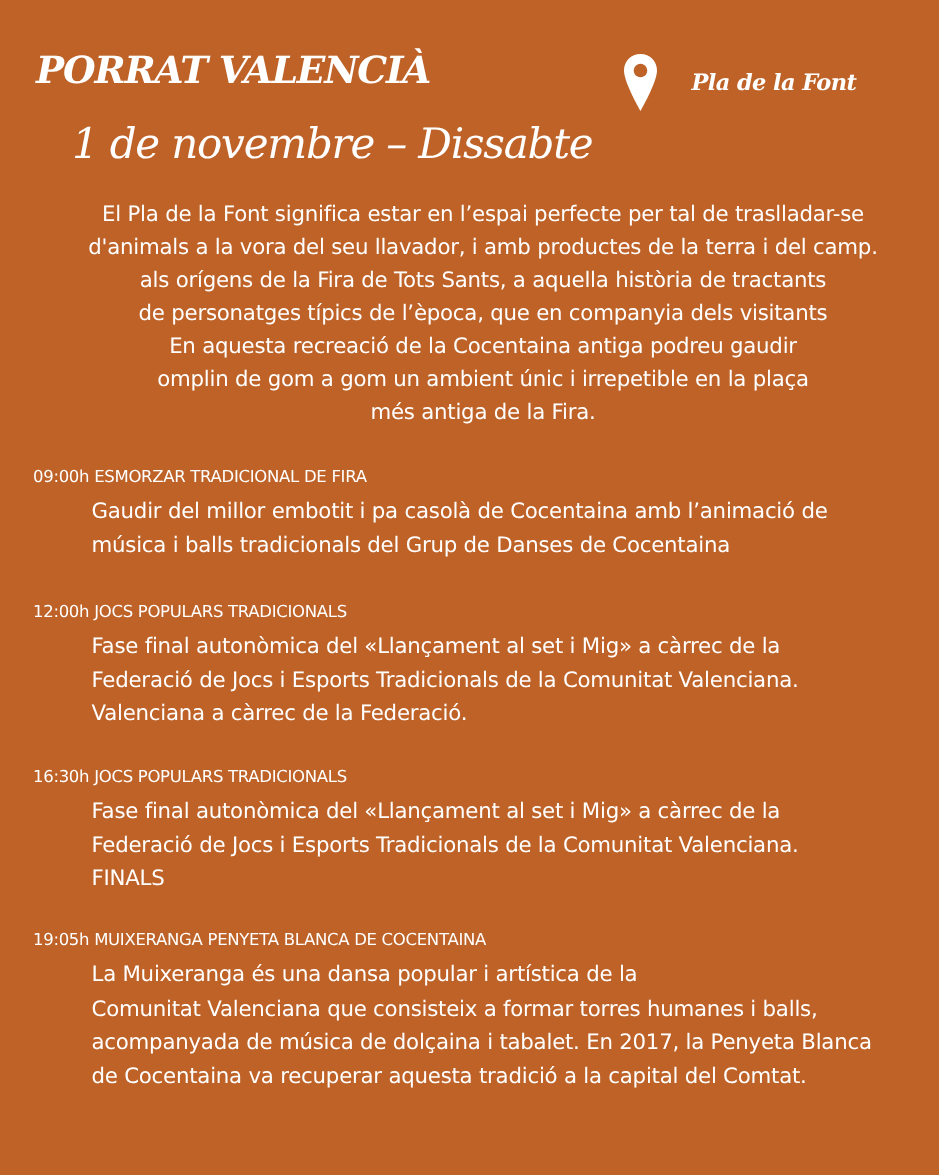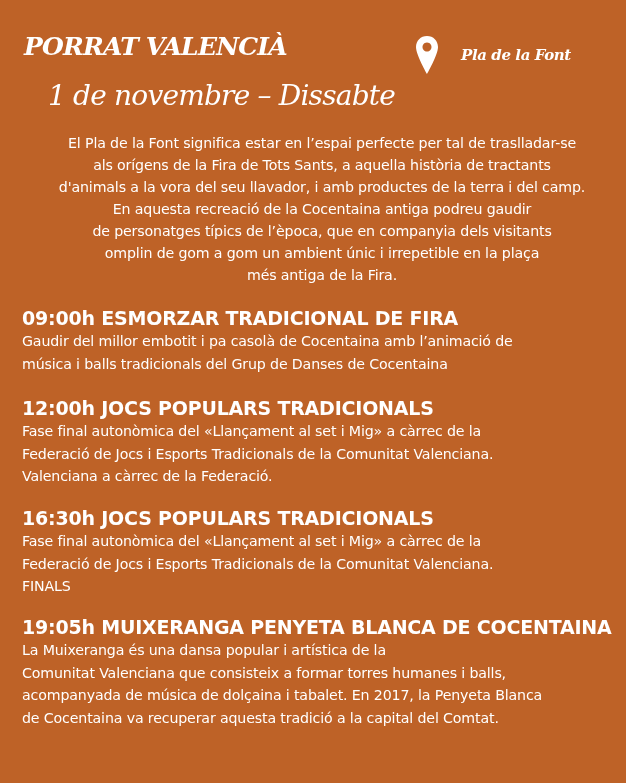--- a/index.html
+++ b/index.html
@@ -83,31 +83,32 @@
       display: block;
       white-space: nowrap;
     }
     .event {
       position: absolute;
       left: 22px;
       width: 600px;
     }
     .event-title {
       display: block;
-      font-weight: bold;
-      font-size: 19px;
+      font-weight: normal;
+      font-size: 11px;
       line-height: 24px;
       letter-spacing: -0.2px;
       white-space: nowrap;
     }
     .event-desc {
       display: block;
       font-size: 14.2px;
       line-height: 22.5px;
       letter-spacing: -0.15px;
+      margin-left: 39px;
     }
     #ev0 { top: 306px; }
     #ev1 { top: 396px; }
     #ev2 { top: 506px; }
     #ev3 { top: 615px; }
   </style>
 </head>
 <body>
 
 <div class="header">
@@ -116,24 +117,24 @@
     <svg class="pin-icon" viewBox="0 0 24 40" xmlns="http://www.w3.org/2000/svg">
       <path d="M12 1 C5.6 1 1 5.8 1 12 C1 20 12 39 12 39 C12 39 23 20 23 12 C23 5.8 18.4 1 12 1 Z M12 7.5 A4.5 4.5 0 1 1 11.99 7.5 Z" fill="#FFFFFF" fill-rule="evenodd"></path>
     </svg>
     <span class="location-label">Pla de la Font</span>
   </div>
   <div class="date">1 de novembre – Dissabte</div>
 </div>
 
 <div class="intro">
   <span class="line">El Pla de la Font significa estar en l’espai perfecte per tal de traslladar-se</span>
+  <span class="line">d'animals a la vora del seu llavador, i amb productes de la terra i del camp.</span>
   <span class="line">als orígens de la Fira de Tots Sants, a aquella història de tractants</span>
-  <span class="line">d'animals a la vora del seu llavador, i amb productes de la terra i del camp.</span>
+  <span class="line">de personatges típics de l’època, que en companyia dels visitants</span>
   <span class="line">En aquesta recreació de la Cocentaina antiga podreu gaudir</span>
-  <span class="line">de personatges típics de l’època, que en companyia dels visitants</span>
   <span class="line">omplin de gom a gom un ambient únic i irrepetible en la plaça</span>
   <span class="line">més antiga de la Fira.</span>
 </div>
 
 <div class="event" id="ev0">
   <span class="event-title">09:00h ESMORZAR TRADICIONAL DE FIRA</span>
   <div class="event-desc">
     <span class="line">Gaudir del millor embotit i pa casolà de Cocentaina amb l’animació de</span>
     <span class="line">música i balls tradicionals del Grup de Danses de Cocentaina</span>
   </div>

